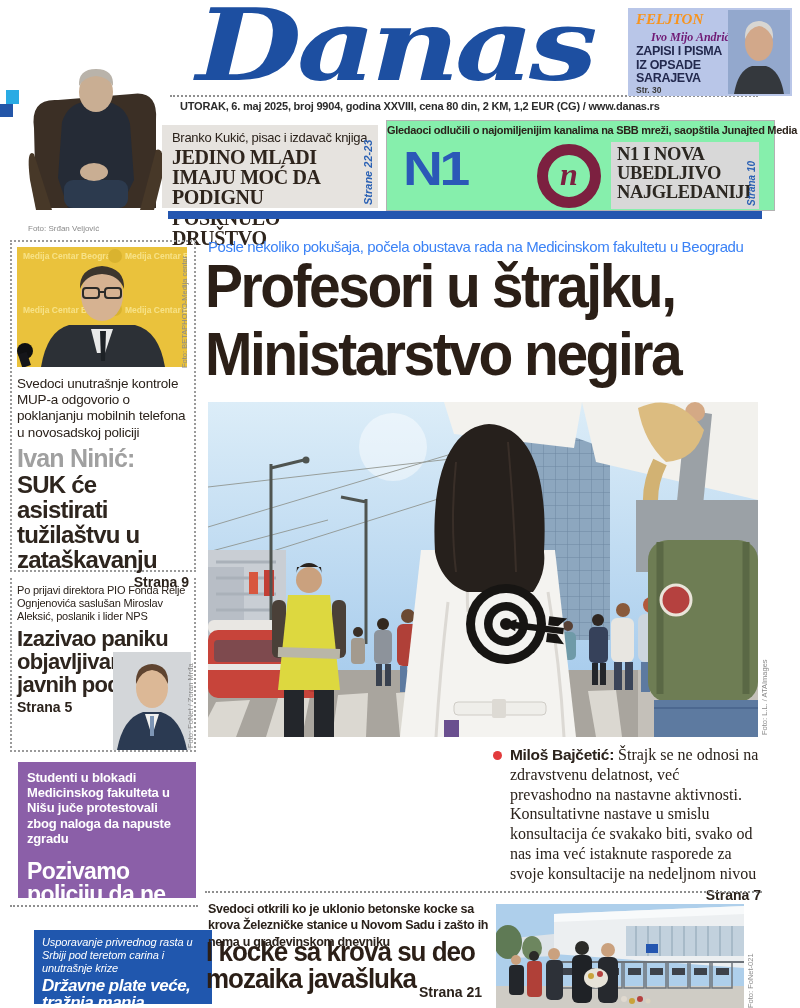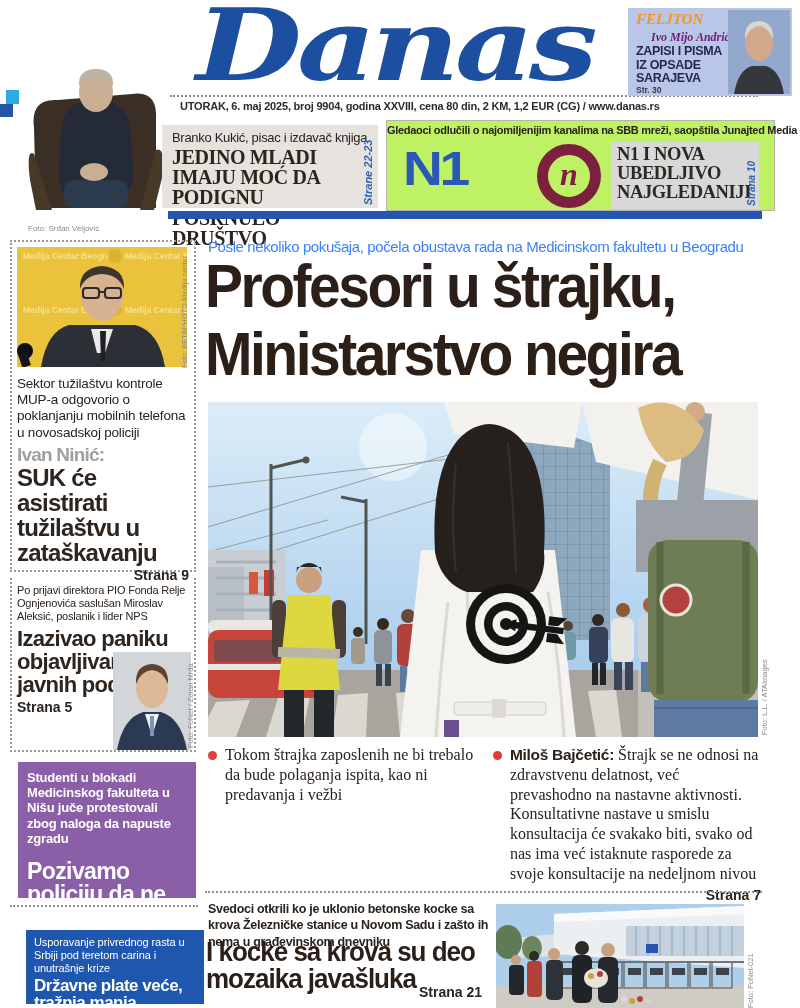--- a/index.html
+++ b/index.html
@@ -34,21 +34,21 @@
   #kukic-box { position:absolute; left:162px; top:125px; width:216px; height:83px; background:#e6e3df;
                padding:5px 20px 4px 10px; }
   #kukic-box .t-kicker { font-size:13px; letter-spacing:-0.3px; white-space:nowrap; color:#2b221b; }
   #kukic-box .t-title { font-family:"Liberation Serif",serif; font-weight:bold; font-size:20px;
                         line-height:1.01; letter-spacing:-0.4px; color:#2e241c; margin-top:2px; }
   .vpage { position:absolute; writing-mode:vertical-rl; transform:rotate(180deg);
            font-size:11px; font-weight:bold; font-style:italic; color:#2b61b4; white-space:nowrap; }
   #kukic-box .vpage { right:4px; top:8px; height:72px; }
 
   
-  #n1-box { position:absolute; left:386px; top:120px; width:389px; height:91px; background:#bef264;
+  #n1-box { position:absolute; left:386px; top:120px; width:389px; height:91px; background:#86efac;
             border:1px solid #b2b2b2; }
   #n1-kicker { position:absolute; left:0; top:3px; width:100%; text-align:center; font-size:11px;
                font-weight:bold; letter-spacing:-0.3px; white-space:nowrap; color:#2b221b; }
   #n1-logo { position:absolute; left:16px; top:20px; font-size:48px; font-weight:900;
              letter-spacing:-3px; color:#2b58b7; transform:scaleX(1.15); transform-origin:left; }
   #nova-logo { position:absolute; left:150px; top:23px; width:64px; height:64px; border:11px solid #7c2040;
                border-radius:50%; display:flex; align-items:center; justify-content:center; }
   #nova-logo span { font-family:"Liberation Serif",serif; font-style:italic; font-weight:bold;
                     font-size:32px; color:#7c2040; line-height:1; margin-top:-4px; }
   #n1-gray { position:absolute; left:224px; top:21px; width:148px; height:67px; background:#d8d8d8;
@@ -56,21 +56,21 @@
   #n1-title { font-family:"Liberation Serif",serif; font-weight:bold; font-size:18.5px; line-height:1.04;
               letter-spacing:-0.4px; color:#2c2822; }
   #n1-gray .vpage { right:2px; top:4px; height:60px; font-size:10px; }
   #bluebar { position:absolute; left:168px; top:211px; width:594px; height:8px; background:#2456b0; }
 
   
   .dotline { position:absolute; border-top:2px dotted #8f8f8f; height:0; }
   #sb1 { position:absolute; left:10px; top:240px; width:186px; height:332px;
          border:2px dotted #9a9a9a; padding:5px; }
   #sb1 .s-kicker { font-size:13.5px; line-height:1.2; letter-spacing:-0.2px; margin-top:5px; }
-  #sb1 .s-name { font-size:19px; font-weight:bold; letter-spacing:-0.8px; color:#a0a0a0; margin-top:3px; }
+  #sb1 .s-name { font-size:25px; font-weight:bold; letter-spacing:-0.8px; color:#a0a0a0; margin-top:3px; }
   #sb1 .s-title { font-size:24px; font-weight:bold; letter-spacing:-0.8px; line-height:1.04; color:#2e251e; }
   #sb1 .s-page { text-align:right; font-size:14px; font-weight:bold; margin-top:1px; }
   .vcredit { position:absolute; writing-mode:vertical-rl; transform:rotate(180deg); font-size:7.5px;
              color:#8a8a8a; white-space:nowrap; }
   #sb1-credit { right:5px; top:8px; height:118px; }
 
   #sb2 { position:absolute; left:10px; top:578px; width:186px; height:174px;
          border-left:2px dotted #9a9a9a; border-right:2px dotted #9a9a9a; border-bottom:2px dotted #9a9a9a;
          padding:6px 5px 0 5px; }
   #sb2 .s-kicker { font-size:11px; line-height:1.2; letter-spacing:-0.2px; }
@@ -79,22 +79,22 @@
   #sb2 .s-page { font-size:14px; font-weight:bold; margin-top:3px; }
   #sb2-photo { position:absolute; right:3px; bottom:0; }
   #sb2-credit { right:-1px; bottom:2px; height:96px; }
 
   #sb3 { position:absolute; left:18px; top:762px; width:178px; height:136px; background:#8b5fa8;
          color:#fff; padding:8px 9px; }
   #sb3 .s-kicker { font-size:13px; font-weight:bold; line-height:1.17; letter-spacing:-0.2px; }
   #sb3 .s-title { font-size:23px; font-weight:bold; line-height:1.0; letter-spacing:-0.6px; margin-top:14px; }
   #sb3 .s-page { font-size:14px; font-weight:bold; margin-left:6px; }
 
-  #sb4 { position:absolute; left:26px; top:930px; width:178px; height:74px; background:#2057ae;
-         color:#fff; padding:6px 8px; }
+  #sb4 { position:absolute; left:34px; top:930px; width:178px; height:74px; background:#2057ae;
+         color:#fff; padding:6px 8px;font-style:italic; }
   #sb4 .s-kicker { font-size:11px; line-height:1.18; letter-spacing:-0.1px; }
   #sb4 .s-title { font-size:17px; font-weight:bold; line-height:1.0; letter-spacing:-0.5px; margin-top:2px; }
   #dot-sb { left:10px; top:905px; width:188px; }
 
   
   #lead-kicker { position:absolute; left:208px; top:238px; font-size:15px; font-weight:normal;
                  letter-spacing:-0.4px; white-space:nowrap; color:#3b82f6; }
   .headline { position:absolute; left:205px; font-size:57px; font-weight:800; letter-spacing:-2.5px;
               color:#2b1f17; line-height:1; white-space:nowrap; transform:scaleY(1.06); transform-origin:left top; }
   #lead-h1 { top:256px; }
@@ -195,21 +195,21 @@
       <polygon points="83,84 89,84 88,114 84,114" fill="#1d2126"></polygon>
       <ellipse cx="85" cy="48" rx="21" ry="26" fill="#d6b291"></ellipse>
       <path d="M63,42 Q62,21 85,19 Q108,21 107,42 Q102,28 85,27 Q68,28 63,42 Z" fill="#3c352d"></path>
       <rect x="66" y="41" width="16" height="10" rx="3" fill="none" stroke="#2b2a28" stroke-width="2"></rect>
       <rect x="88" y="41" width="16" height="10" rx="3" fill="none" stroke="#2b2a28" stroke-width="2"></rect>
       <line x1="82" y1="45" x2="88" y2="45" stroke="#2b2a28" stroke-width="2"></line>
       <circle cx="8" cy="104" r="8" fill="#0f1012"></circle>
       <rect x="3" y="106" width="9" height="14" fill="#15161a" transform="rotate(-18 7 113)"></rect>
     </svg>
     <div class="vcredit" id="sb1-credit">Foto: BETAPHOTO-Medija centar</div>
-    <div class="s-kicker">Sektor tužilaštvu kontrole MUP-a odgovorio o poklanjanju mobilnih telefona u novosadskoj policiji</div>
+    <div class="s-kicker">Svedoci unutrašnje kontrole MUP-a odgovorio o poklanjanju mobilnih telefona u novosadskoj policiji</div>
     <div class="s-name">Ivan Ninić:</div>
     <div class="s-title">SUK će asistirati tužilaštvu u zataškavanju</div>
     <div class="s-page">Strana 9</div>
   </div>
 
   <div id="sb2">
     <div class="s-kicker">Po prijavi direktora PIO Fonda Relje Ognjenovića saslušan Miroslav Aleksić, poslanik i lider NPS</div>
     <div class="s-title">Izazivao paniku objavljivanjem javnih podataka</div>
     <div class="s-page">Strana 5</div>
     <svg id="sb2-photo" width="78" height="98" viewBox="0 0 78 98">
@@ -379,21 +379,20 @@
       <path d="M452,140 v152 M538,140 v152" stroke="#5a6845" stroke-width="7"></path>
       <circle cx="468" cy="198" r="15" fill="#b5413f"></circle>
       <circle cx="468" cy="198" r="15" fill="none" stroke="#e9e4da" stroke-width="3"></circle>
       <rect x="446" y="298" width="104" height="37" fill="#5d7aa0"></rect>
       <path d="M446,306 h104" stroke="#4c6890" stroke-width="2"></path>
     </g>
   </svg>
   <div class="vcredit" id="lead-credit">Foto: L.L. / ATAImages</div>
 
   <ul id="bullets-left">
-    <li class="bul"><span>Tokom štrajka zaposlenih ne bi trebalo da bude polaganja ispita, kao ni predavanja i vežbi</span></li>
   </ul>
   <div id="bullets-right">
     <div class="bul"><span class="qname">Miloš Bajčetić:</span><span> Štrajk se ne odnosi na zdravstvenu delatnost, već prevashodno na nastavne aktivnosti. Konsultativne nastave u smislu konsultacija će svakako biti, svako od nas ima već istaknute rasporede za svoje konsultacije na nedeljnom nivou</span></div>
     <div id="lead-page">Strana 7</div>
   </div>
   <div class="dotline" id="dot-main"></div>
 
   <div id="bot-kicker">Svedoci otkrili ko je uklonio betonske kocke sa krova Železničke stanice u Novom Sadu i zašto ih nema u građevinskom dnevniku</div>
   <div id="bot-title">I kocke sa krova su deo mozaika javašluka</div>
   <div id="bot-page">Strana 21</div>

